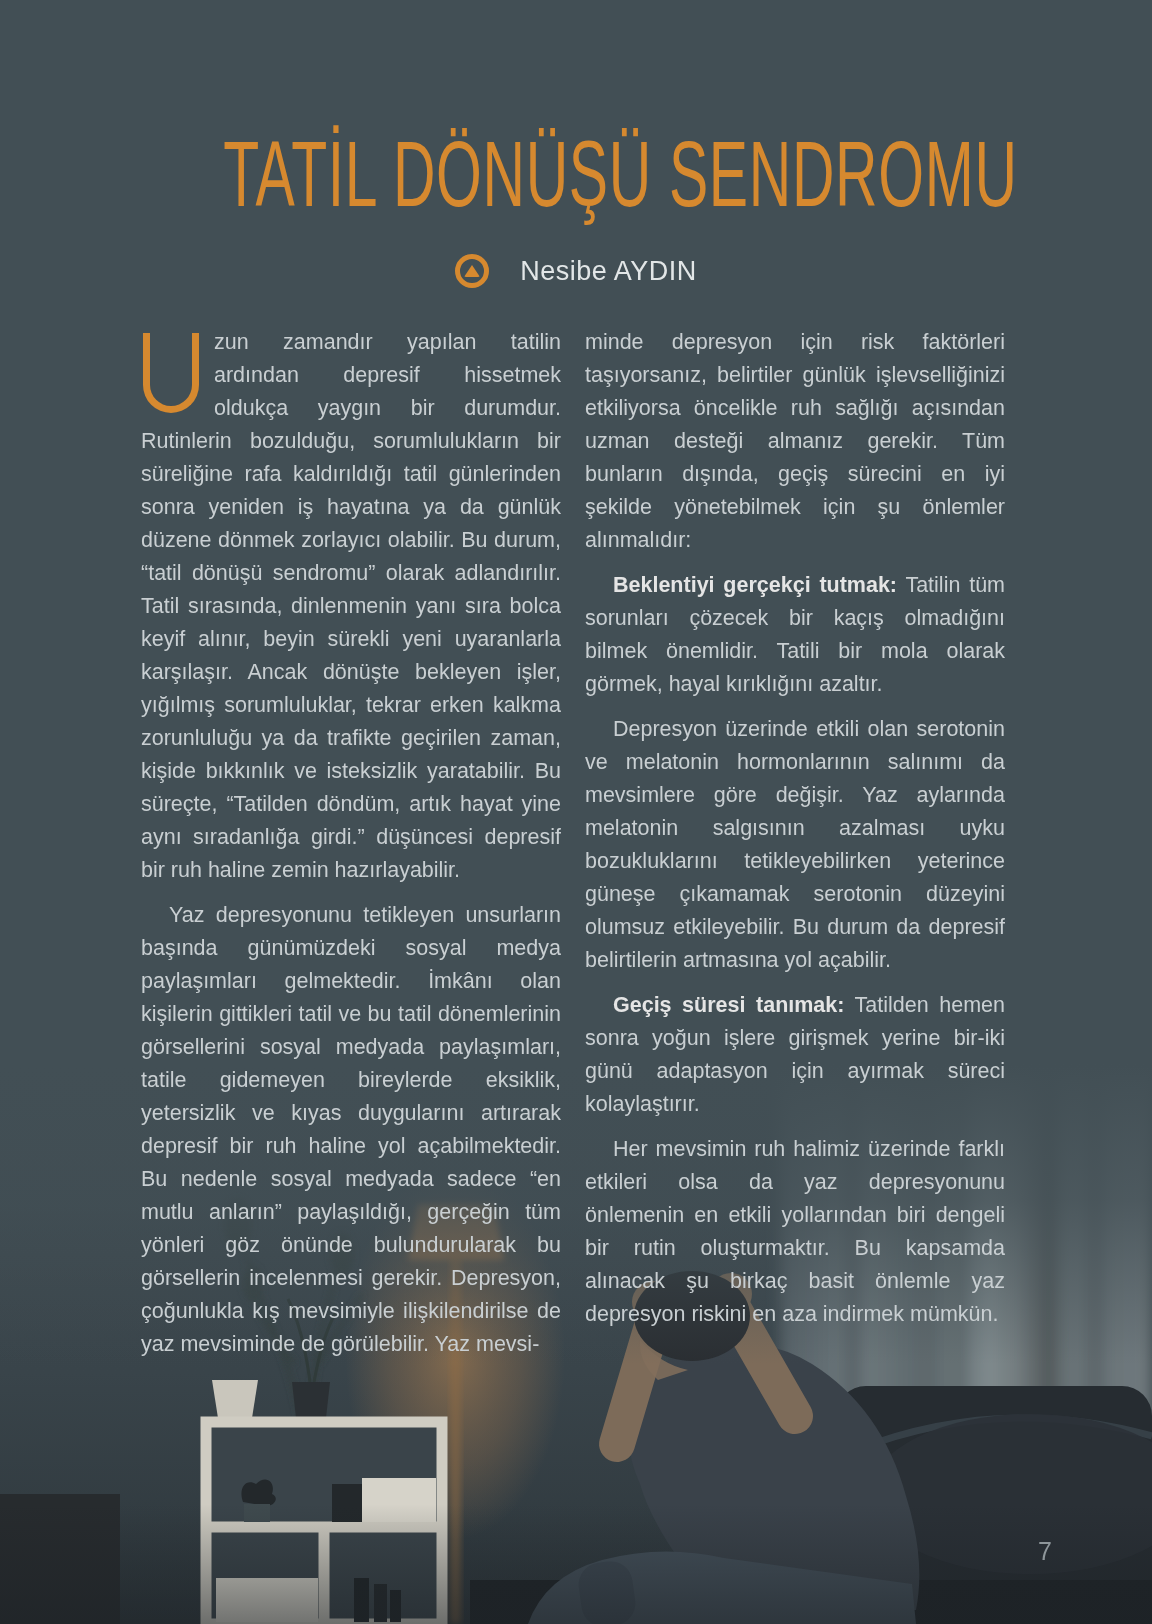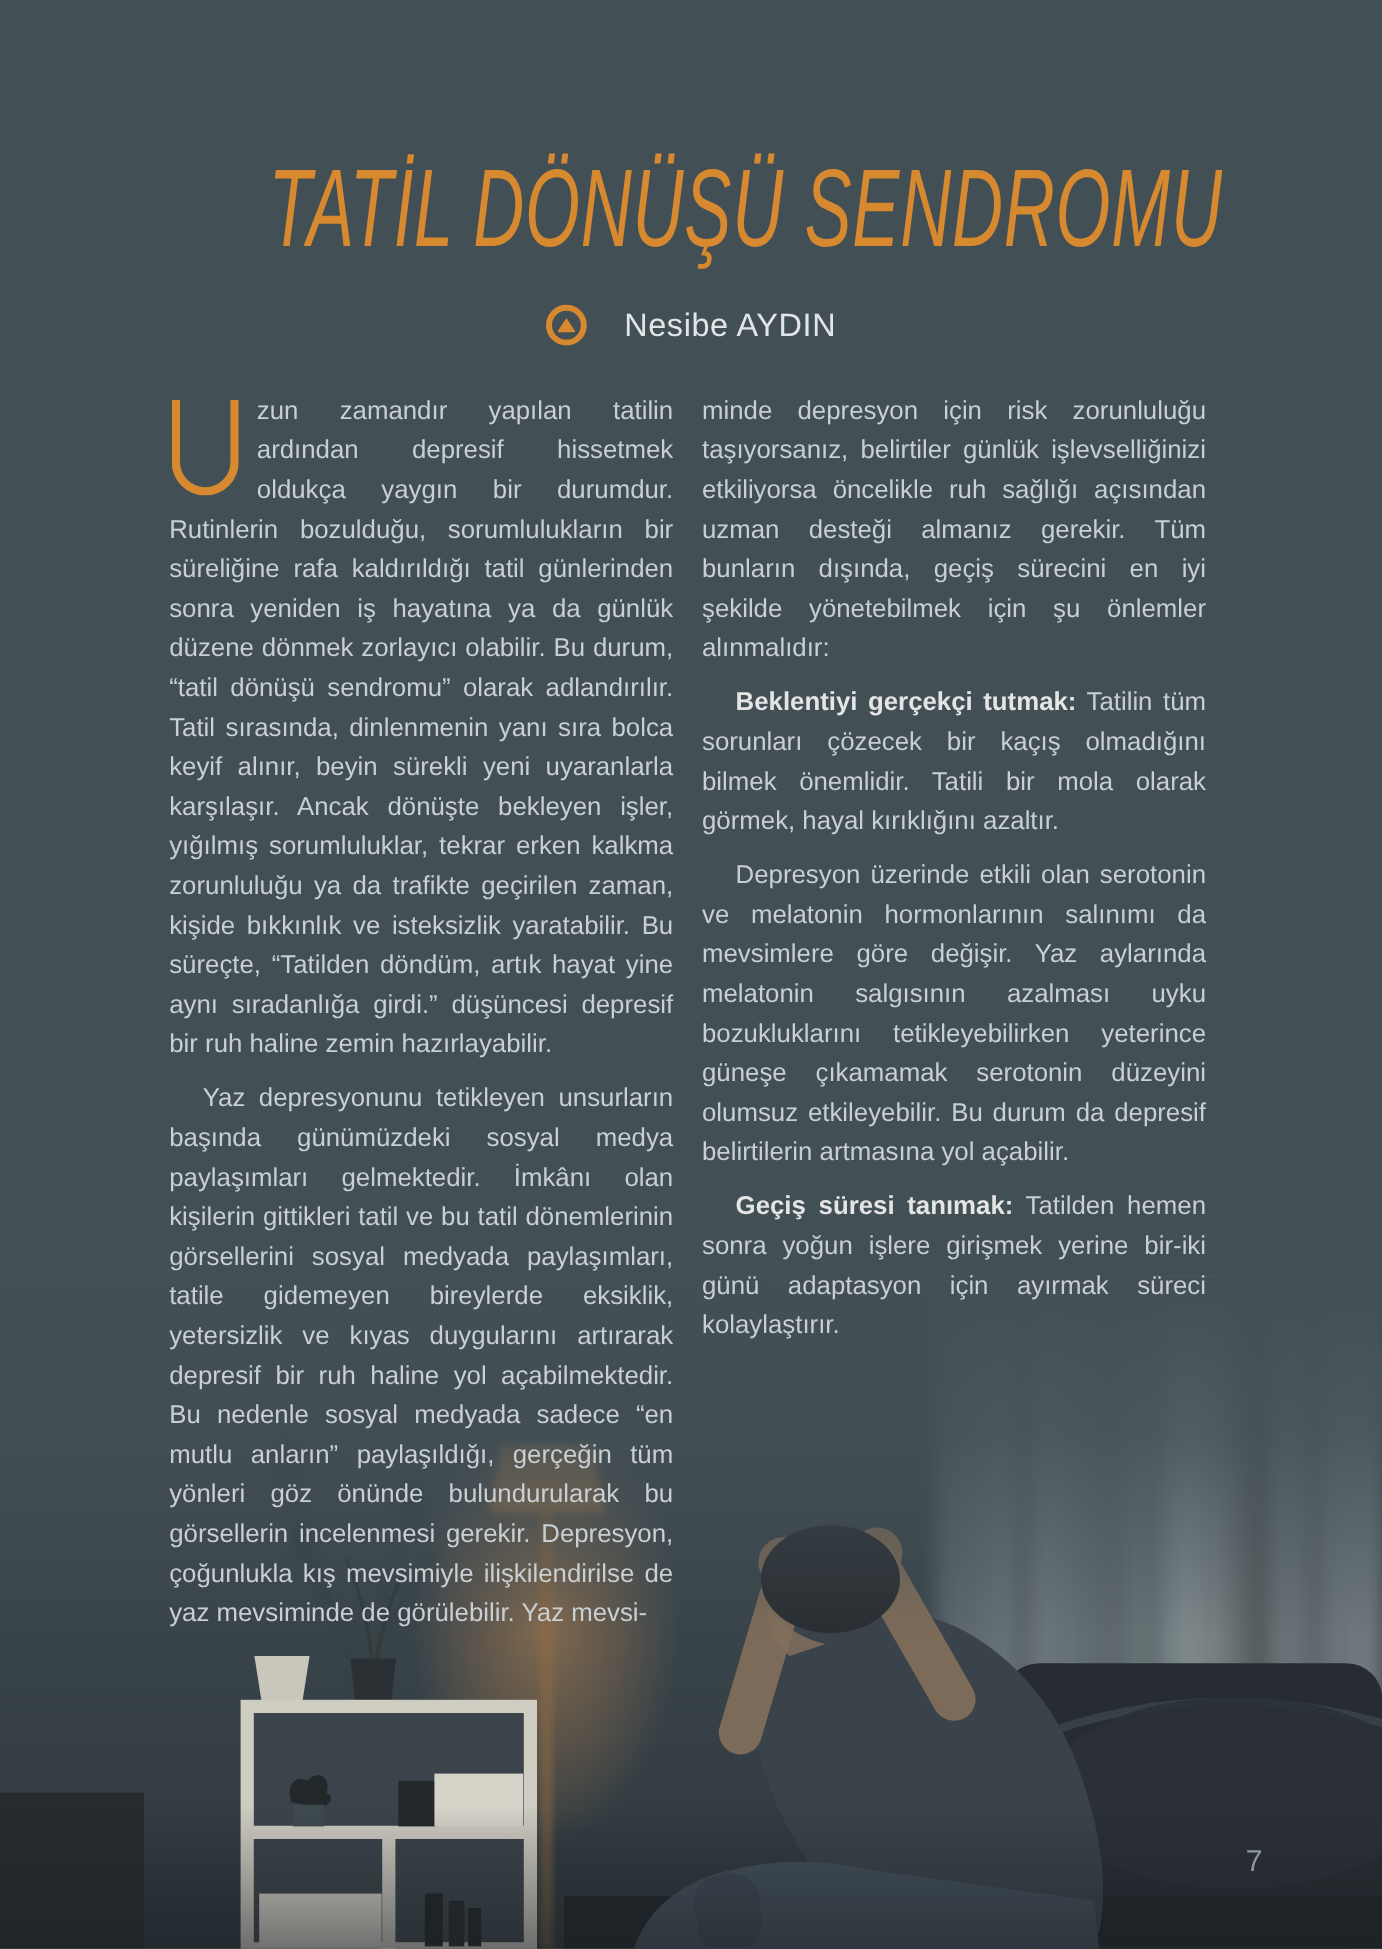--- a/index.html
+++ b/index.html
@@ -4,21 +4,21 @@
 <style>
   html,body{margin:0;padding:0;}
   body{
     width:1152px;height:1624px;position:relative;overflow:hidden;
     background:#424f55;
     font-family:"Liberation Sans", sans-serif;
   }
   .page{position:absolute;inset:0;width:1152px;height:1624px;background:#424f55;overflow:hidden;}
 
   
-  .title-wrap{position:absolute;top:128px;left:0;width:928px;text-align:center;z-index:3;font-style:italic;}
+  .title-wrap{position:absolute;top:128px;left:0;width:928px;text-align:center;z-index:3;}
   .title-wrap h1{
     display:inline-block;margin:0;
     font-size:92px;font-weight:400;letter-spacing:1px;line-height:1.0;
     color:#d6892f;white-space:nowrap;
     transform:scaleX(0.64);transform-origin:50% 50%;
     font-family:"Liberation Sans", sans-serif;
   }
 
   
   .byline{position:absolute;top:254px;left:0;width:1152px;display:flex;align-items:center;justify-content:center;gap:31px;z-index:3;}
@@ -205,22 +205,23 @@
   </div>
 
   <div class="columns">
     <div class="col">
       <p><span class="dropcap-u">
             <span class="sr">U</span>
           </span><span>zun zamandır yapılan tatilin ardından depresif hissetmek oldukça yaygın bir durumdur. Rutinlerin bozulduğu, sorumlulukların bir süreliğine rafa kaldırıldığı tatil günlerinden sonra yeniden iş hayatına ya da günlük düzene dönmek zorlayıcı olabilir. Bu durum, “tatil dönüşü sendromu” olarak adlandırılır. Tatil sırasında, dinlenmenin yanı sıra bolca keyif alınır, beyin sürekli yeni uyaranlarla karşılaşır. Ancak dönüşte bekleyen işler, yığılmış sorumluluklar, tekrar erken kalkma zorunluluğu ya da trafikte geçirilen zaman, kişide bıkkınlık ve isteksizlik yaratabilir. Bu süreçte, “Tatilden döndüm, artık hayat yine aynı sıradanlığa girdi.” düşüncesi depresif bir ruh haline zemin hazırlayabilir.</span></p>
       <p class="indent">Yaz depresyonunu tetikleyen unsurların başında günümüzdeki sosyal medya paylaşımları gelmektedir. İmkânı olan kişilerin gittikleri tatil ve bu tatil dönemlerinin görsellerini sosyal medyada paylaşımları, tatile gidemeyen bireylerde eksiklik, yetersizlik ve kıyas duygularını artırarak depresif bir ruh haline yol açabilmektedir. Bu nedenle sosyal medyada sadece “en mutlu anların” paylaşıldığı, gerçeğin tüm yönleri göz önünde bulundurularak bu görsellerin incelenmesi gerekir. Depresyon, çoğunlukla kış mevsimiyle ilişkilendirilse de yaz mevsiminde de görülebilir. Yaz mevsi-</p>
     </div>
     <div class="col">
-      <p>minde depresyon için risk zorunluluğu taşıyorsanız, belirtiler günlük işlevselliğinizi etkiliyorsa öncelikle ruh sağlığı açısından uzman desteği almanız gerekir. Tüm bunların dışında, geçiş sürecini en iyi şekilde yönetebilmek için şu önlemler alınmalıdır:</p>
+      <p>minde depresyon için risk faktörleri taşıyorsanız, belirtiler günlük işlevselliğinizi etkiliyorsa öncelikle ruh sağlığı açısından uzman desteği almanız gerekir. Tüm bunların dışında, geçiş sürecini en iyi şekilde yönetebilmek için şu önlemler alınmalıdır:</p>
       <p class="indent"><span class="lead">Beklentiyi gerçekçi tutmak:</span><span> Tatilin tüm sorunları çözecek bir kaçış olmadığını bilmek önemlidir. Tatili bir mola olarak görmek, hayal kırıklığını azaltır.</span></p>
       <p class="indent">Depresyon üzerinde etkili olan serotonin ve melatonin hormonlarının salınımı da mevsimlere göre değişir. Yaz aylarında melatonin salgısının azalması uyku bozukluklarını tetikleyebilirken yeterince güneşe çıkamamak serotonin düzeyini olumsuz etkileyebilir. Bu durum da depresif belirtilerin artmasına yol açabilir.</p>
       <p class="indent"><span class="lead">Geçiş süresi tanımak:</span><span> Tatilden hemen sonra yoğun işlere girişmek yerine bir-iki günü adaptasyon için ayırmak süreci kolaylaştırır.</span></p>
+      <p class="indent">Her mevsimin ruh halimiz üzerinde farklı etkileri olsa da yaz depresyonunu önlemenin en etkili yollarından biri dengeli bir rutin oluşturmaktır. Bu kapsamda alınacak şu birkaç basit önlemle yaz depresyon riskini en aza indirmek mümkün.</p>
     </div>
   </div>
 
   <div class="pagenum">7</div>
 
 </div>
 
 </body></html>

